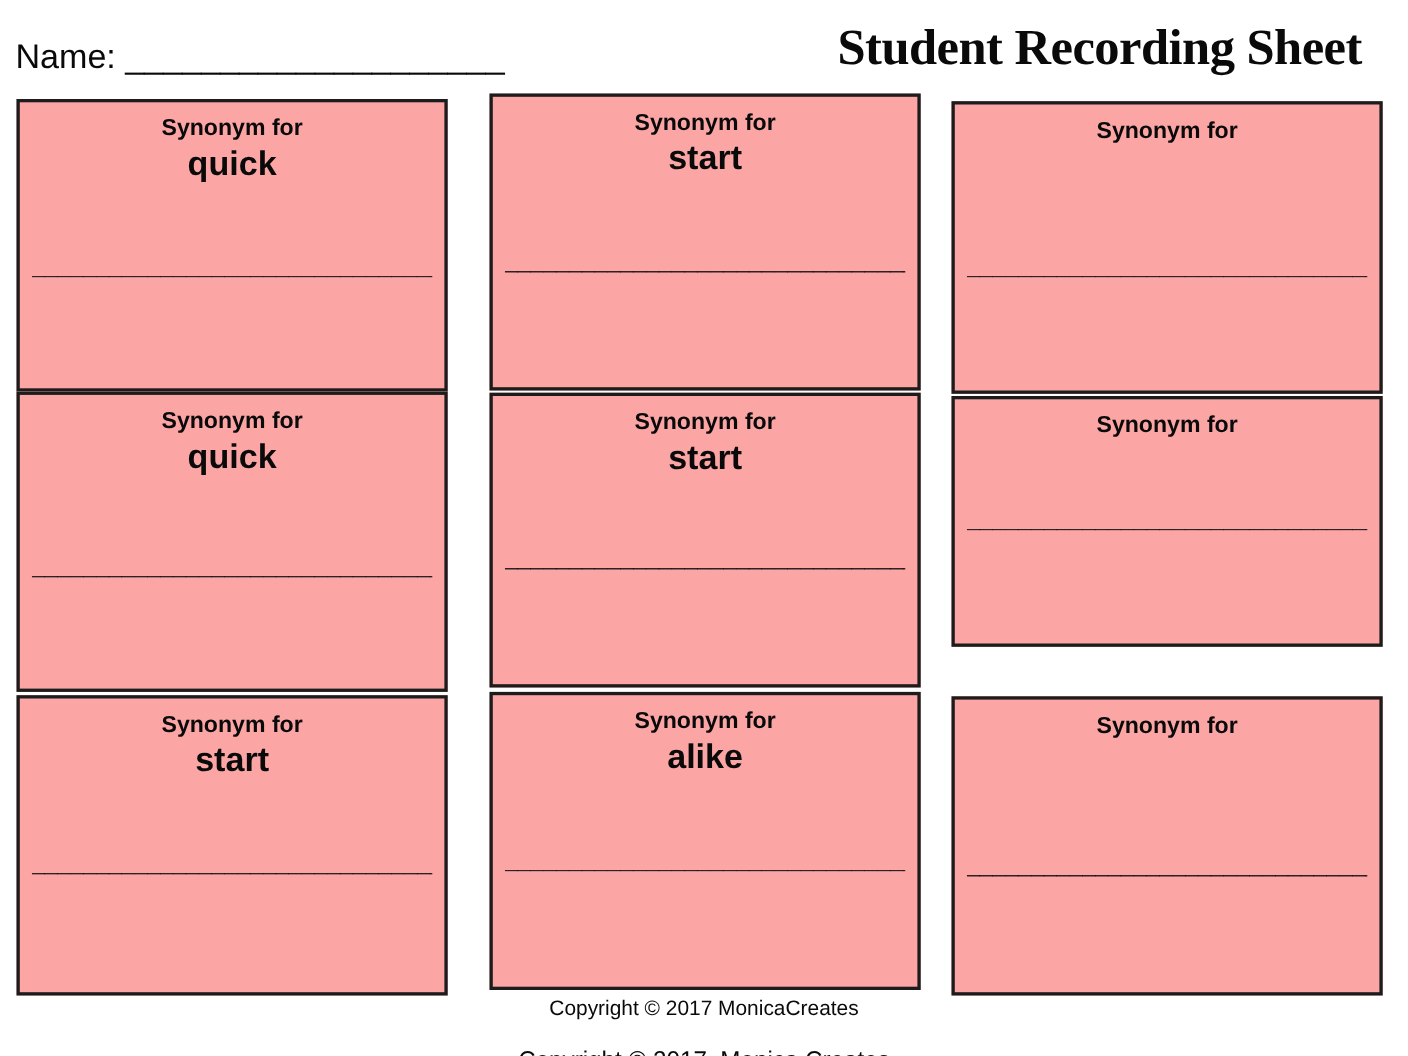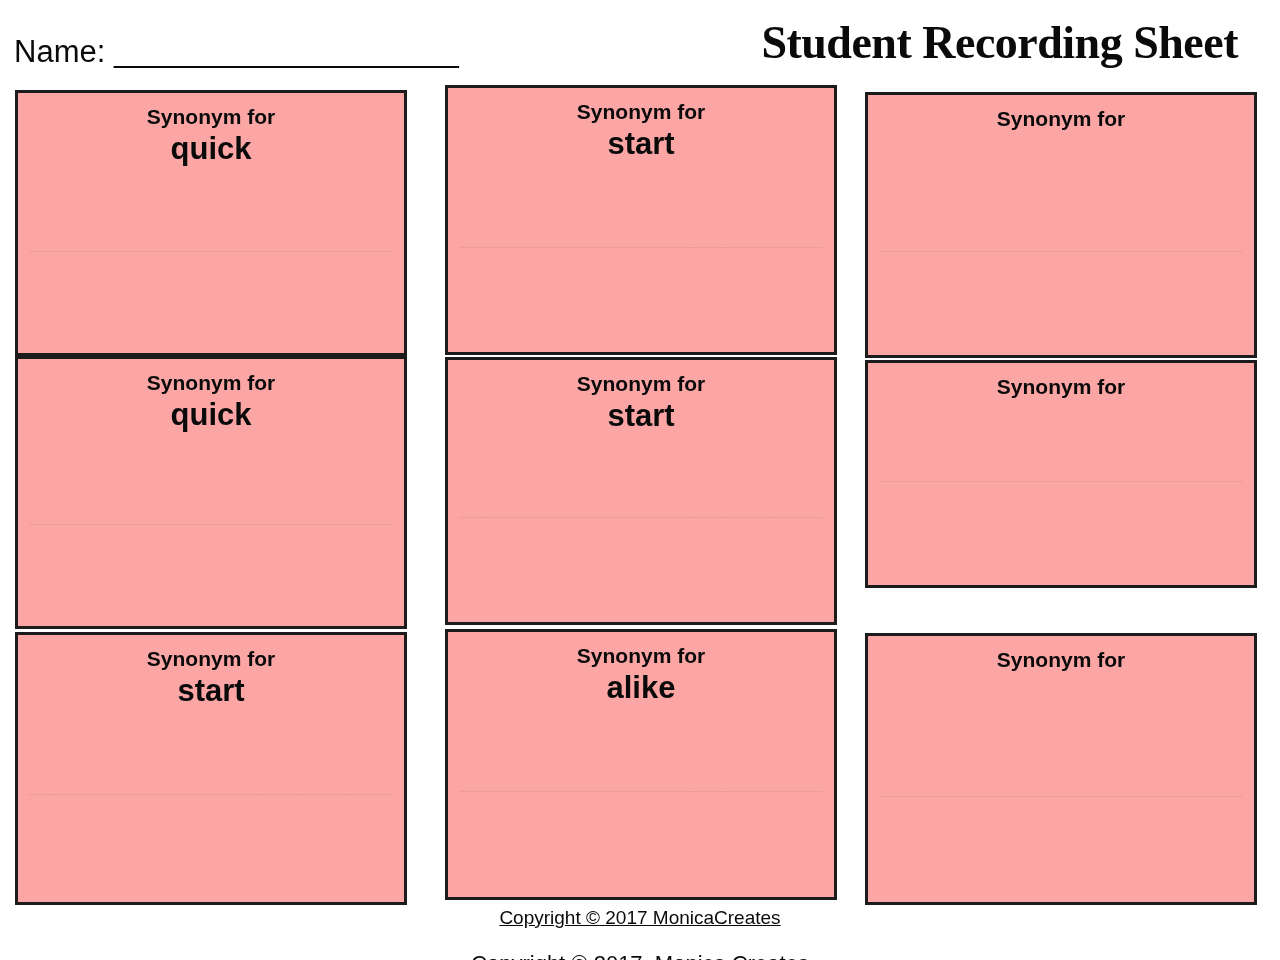--- a/index.html
+++ b/index.html
@@ -57,21 +57,21 @@
     line-height: 21px;
     text-align: center;
     font-weight: 400;
   }
   .footer-line {
     position: absolute;
     left: 0; width: 1280px;
     text-align: center;
     white-space: nowrap;
   }
-  .footer-large  { top: 907px; font-size: 19px; text-decoration: underline; }
+  .footer-large  { top: 907px; font-size: 19px; }
   .footer-small  { top: 939px; font-size: 11.5px; margin-top: 24px; }
   .footer-cutoff { top: 951px; font-size: 22px; }
 </style>
 </head>
 <body>
 
 <div class="name-row">
   <span>Name:</span>
   <span class="name-blank">____________________</span>
 </div>

